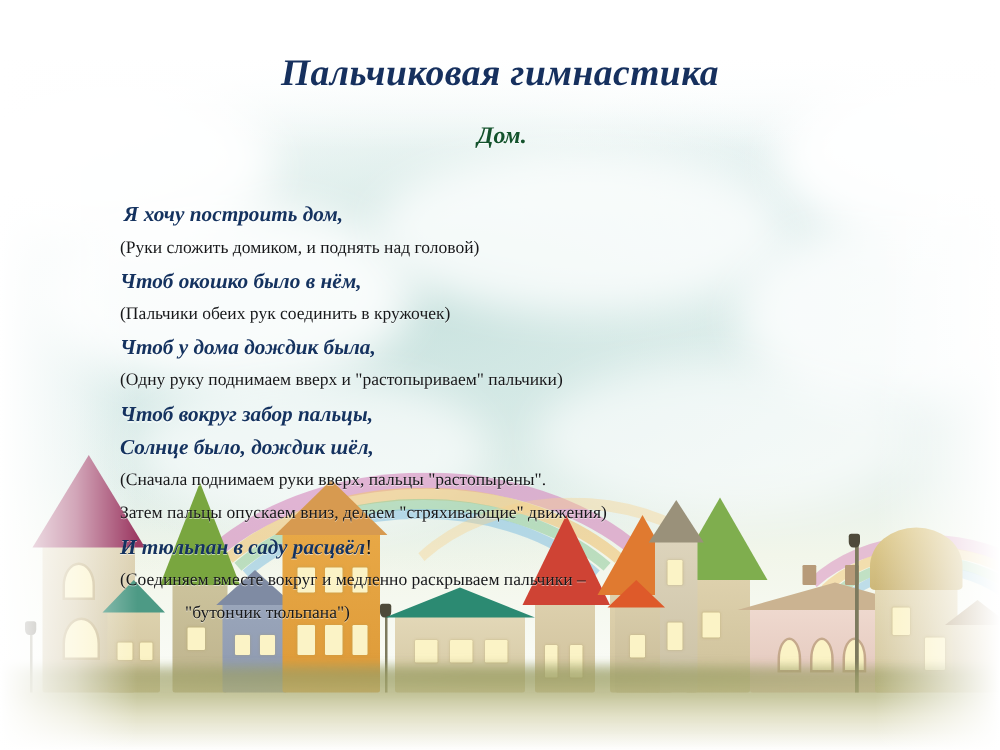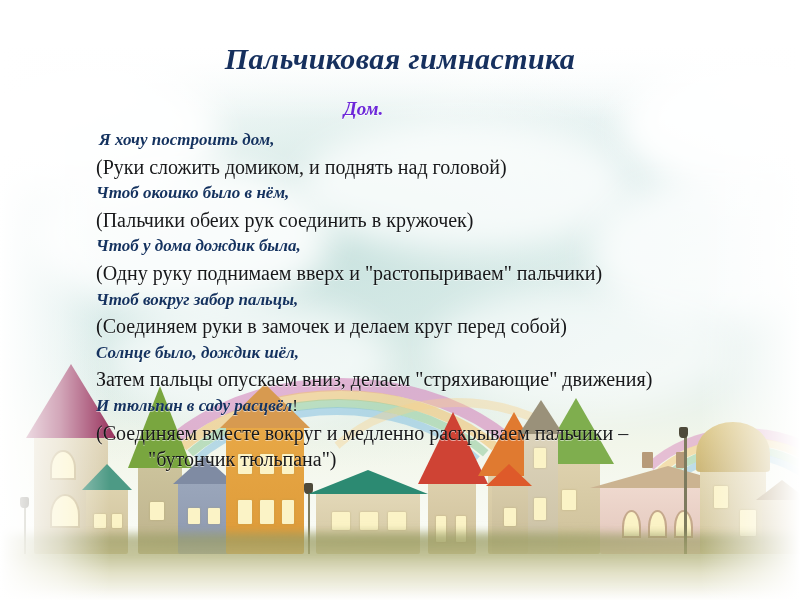--- a/index.html
+++ b/index.html
@@ -125,48 +125,49 @@
 
   .subtitle {
     position: absolute;
     top: 98px;
     left: 0; width: 672px;
     text-align: center;
     text-indent: 55px;
     font-size: 19px;
     font-weight: 700;
     font-style: italic;
-    color: #6d28d9;
+    color: #14532d;
     text-shadow: 0 1px 0 rgba(255,255,255,0.85);
+    padding-left: 38px;
   }
 
   .verse-block {
     position: absolute;
     left: 96px;
     top: 127px;
     width: 690px;
   }
   .line {
     line-height: 26.6px;
-    font-size: 20px;
+    font-size: 14px;
     white-space: pre;
     text-shadow: 0 1px 0 rgba(255,255,255,0.55);
   }
   .line.poem {
     font-weight: 700;
     font-style: italic;
     color: #14325f;
     font-size: 17px;
   }
   .line.note {
     font-weight: 400;
     font-style: normal;
     color: #17181a;
   }
-  .line.first { margin-left: 3px; }
+  .line.first { margin-left: 3px; margin-top: 32px; }
   .line.indent { margin-left: 52px; }
   .punct-black { color: #17181a; font-weight: 400; font-style: normal; }
 </style>
 </head>
 <body>
 
 <div id="slide">
 
   <div class="sky-base"></div>
   <div class="cloud c6"></div>
@@ -308,21 +309,21 @@
   <div class="subtitle">Дом.</div>
 
   <div class="verse-block" id="verse-block">
       <div class="line poem first">Я хочу построить дом,</div>
       <div class="line note">(Руки сложить домиком, и поднять над головой)</div>
       <div class="line poem">Чтоб окошко было в нём,</div>
       <div class="line note">(Пальчики обеих рук соединить в кружочек)</div>
       <div class="line poem">Чтоб у дома дождик была,</div>
       <div class="line note">(Одну руку поднимаем вверх и "растопыриваем" пальчики)</div>
       <div class="line poem">Чтоб вокруг забор пальцы,</div>
-      <div class="line note">(Соединяем руки в замочек и делаем круг перед собой)</div>
       <div class="line poem">Солнце было, дождик шёл,</div>
+      <div class="line note">(Сначала поднимаем руки вверх, пальцы "растопырены".</div>
       <div class="line note">Затем пальцы опускаем вниз, делаем "стряхивающие" движения)</div>
       <div class="line poem">И тюльпан в саду расцвёл<span class="punct-black">!</span></div>
       <div class="line note">(Соединяем вместе вокруг и медленно раскрываем пальчики –</div>
       <div class="line note indent">"бутончик тюльпана")</div>
     </div>
 
 </div>
 
 </body></html>

